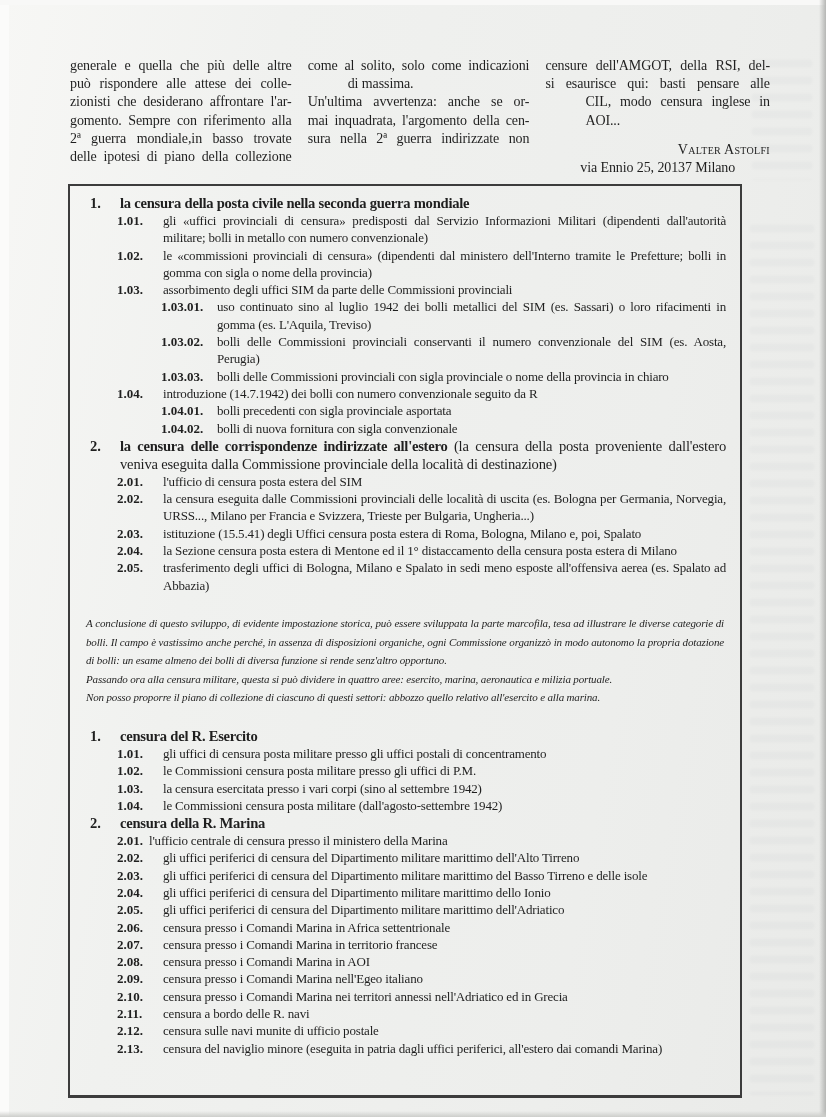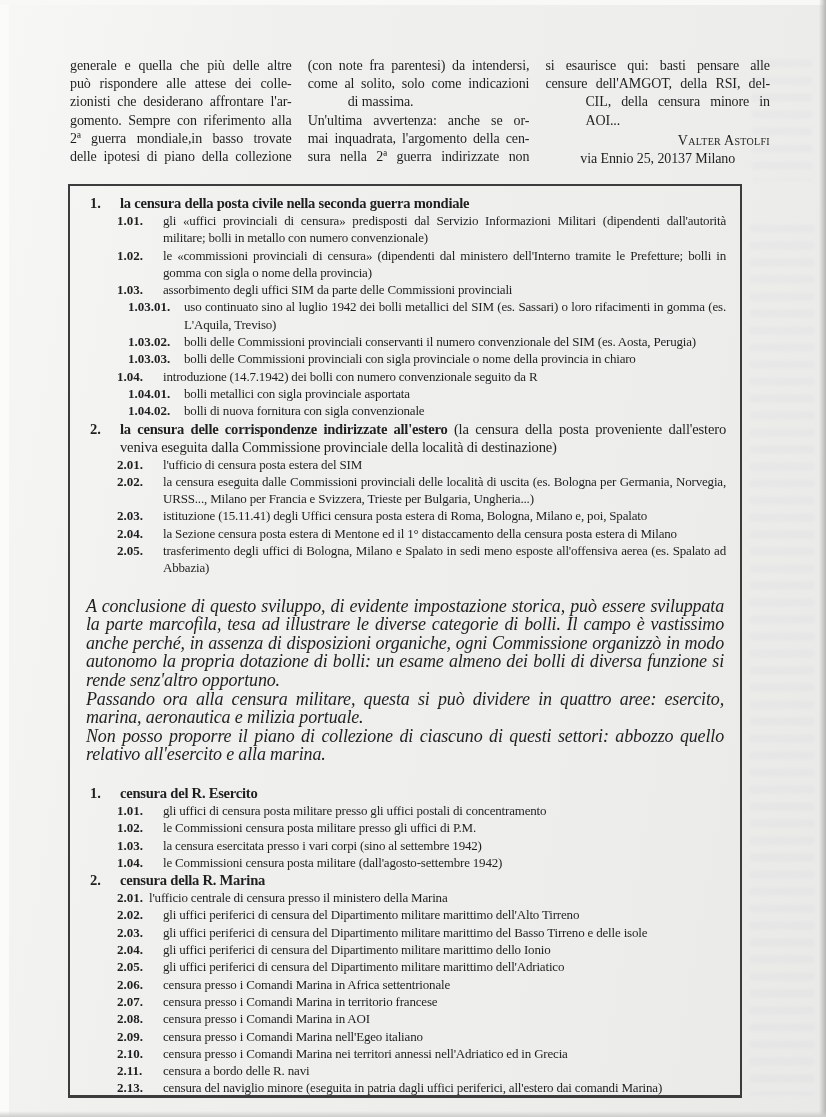--- a/index.html
+++ b/index.html
@@ -26,41 +26,41 @@
     filter:blur(1px);opacity:.55;}
   .bleed.right{left:750px;top:225px;width:64px;height:870px;}
   .bleed.topright{left:752px;top:60px;width:60px;height:120px;}
 
   
   .columns{position:absolute;left:70px;top:57px;width:700px;display:flex;gap:16px;}
   .col{font-size:14px;line-height:18.2px;letter-spacing:-0.1px;}
   .col1{width:227px;}.col2{width:227px;}.col3{width:230px;}
   .line{text-align:justify;text-align-last:justify;white-space:normal;}
   .line.last{text-align-last:left;margin-left:40px;}
-  .sig-name{font-variant:small-caps;text-align:right;margin-top:2px;letter-spacing:.3px;}
+  .sig-name{font-variant:small-caps;text-align:right;margin-top:11px;letter-spacing:.3px;}
   .sig-addr{text-align:center;}
 
   
   .outline-box{
     position:absolute;left:68px;top:184px;width:674px;height:914px;
     box-sizing:border-box;border:2px solid var(--border);border-bottom-width:3px;
     padding:8px 14px 6px 14px;display:flex;flex-direction:column;overflow:hidden;
   }
   .olist{display:block;}
   .item{display:flex;align-items:baseline;font-size:13px;line-height:17.3px;}
   .num{font-weight:bold;white-space:nowrap;}
   .txt{flex:1;text-align:justify;letter-spacing:-0.18px;}
   .txt .bp{font-weight:bold;letter-spacing:-0.25px;}
   .lvl0{font-size:14.6px;line-height:18px;}
   .lvl0 .num{margin-left:6px;flex:0 0 30px;}
   .lvl1 .num{margin-left:33px;flex:0 0 46px;}
-  .lvl2 .num{margin-left:44px;flex:0 0 56px;}
+  .lvl2 .num{margin-left:77px;flex:0 0 56px;}
   .tight .num{flex:0 0 auto;margin-right:6px;}
   
-  .note{margin:20px 2px 0 2px;font-style:italic;font-size:18px;line-height:18.6px;letter-spacing:-0.15px;}
+  .note{margin:20px 2px 0 2px;font-style:italic;font-size:11px;line-height:18.6px;letter-spacing:-0.15px;}
   .note p{margin:0;text-align:justify;}
   .outline2{margin-top:20px;}
 </style>
 </head>
 <body>
 
 <div class="edge-left"></div>
 <div class="edge-top"></div>
 <div class="edge-right"></div>
 <div class="edge-bottom"></div>
@@ -72,33 +72,32 @@
 
   <div class="line">generale e quella che più delle altre</div>
       <div class="line">può rispondere alle attese dei colle-</div>
       <div class="line">zionisti che desiderano affrontare l'ar-</div>
       <div class="line">gomento. Sempre con riferimento alla</div>
       <div class="line">2ª guerra mondiale,in basso trovate</div>
       <div class="line">delle ipotesi di piano della collezione</div>
     </div>
   <div class="col col2">
 
-  <div class="line">(con note fra parentesi) da intendersi,</div>
       <div class="line">come al solito, solo come indicazioni</div>
       <div class="line last">di massima.</div>
       <div class="line">Un'ultima avvertenza: anche se or-</div>
       <div class="line">mai inquadrata, l'argomento della cen-</div>
       <div class="line">sura nella 2ª guerra indirizzate non</div>
     </div>
   <div class="col col3">
     <div>
 
-    <div class="line">si esaurisce qui: basti pensare alle</div>
-        <div class="line">censure dell'AMGOT, della RSI, del-</div>
-        <div class="line last">CIL, della censura minore in AOI...</div>
+    <div class="line">censure dell'AMGOT, della RSI, del-</div>
+        <div class="line">si esaurisce qui: basti pensare alle</div>
+        <div class="line last">CIL, modo censura inglese in AOI...</div>
       </div>
     <div class="sig-name">Valter Astolfi</div>
     <div class="sig-addr">via Ennio 25, 20137 Milano</div>
   </div>
 </div>
 
 <div class="outline-box">
 
   <div class="olist">
 
@@ -137,21 +136,21 @@
         <span class="txt"><b class="bp"></b><span>bolli delle Commissioni provinciali con sigla provinciale o nome della provincia in chiaro</span></span>
       </div>
 
       <div class="item lvl1">
         <span class="num">1.04.</span>
         <span class="txt"><b class="bp"></b><span>introduzione (14.7.1942) dei bolli con numero convenzionale seguito da R</span></span>
       </div>
 
       <div class="item lvl2">
         <span class="num">1.04.01.</span>
-        <span class="txt"><b class="bp"></b><span>bolli metallici con sigla provinciale asportata</span></span>
+        <span class="txt"><b class="bp"></b><span>bolli precedenti con sigla provinciale asportata</span></span>
       </div>
 
       <div class="item lvl2">
         <span class="num">1.04.02.</span>
         <span class="txt"><b class="bp"></b><span>bolli di nuova fornitura con sigla convenzionale</span></span>
       </div>
 
       <div class="item lvl0">
         <span class="num">2.</span>
         <span class="txt"><b class="bp">la censura delle corrispondenze indirizzate all'estero </b><span>(la censura della posta proveniente dall'estero veniva eseguita dalla Commissione provinciale della località di destinazione)</span></span>
@@ -162,21 +161,21 @@
         <span class="txt"><b class="bp"></b><span>l'ufficio di censura posta estera del SIM</span></span>
       </div>
 
       <div class="item lvl1">
         <span class="num">2.02.</span>
         <span class="txt"><b class="bp"></b><span>la censura eseguita dalle Commissioni provinciali delle località di uscita (es. Bologna per Germania, Norvegia, URSS..., Milano per Francia e Svizzera, Trieste per Bulgaria, Ungheria...)</span></span>
       </div>
 
       <div class="item lvl1">
         <span class="num">2.03.</span>
-        <span class="txt"><b class="bp"></b><span>istituzione (15.11.41) degli Uffici censura posta estera di Roma, Bologna, Milano e, poi, Spalato</span></span>
+        <span class="txt"><b class="bp"></b><span>istituzione (15.5.41) degli Uffici censura posta estera di Roma, Bologna, Milano e, poi, Spalato</span></span>
       </div>
 
       <div class="item lvl1">
         <span class="num">2.04.</span>
         <span class="txt"><b class="bp"></b><span>la Sezione censura posta estera di Mentone ed il 1° distaccamento della censura posta estera di Milano</span></span>
       </div>
 
       <div class="item lvl1">
         <span class="num">2.05.</span>
         <span class="txt"><b class="bp"></b><span>trasferimento degli uffici di Bologna, Milano e Spalato in sedi meno esposte all'offensiva aerea (es. Spalato ad Abbazia)</span></span>
@@ -269,20 +268,24 @@
       <div class="item lvl1">
         <span class="num">2.10.</span>
         <span class="txt"><b class="bp"></b><span>censura presso i Comandi Marina nei territori annessi nell'Adriatico ed in Grecia</span></span>
       </div>
 
       <div class="item lvl1">
         <span class="num">2.11.</span>
         <span class="txt"><b class="bp"></b><span>censura a bordo delle R. navi</span></span>
       </div>
 
+      <div class="item lvl1">
+        <span class="num">2.12.</span>
+        <span class="txt"><b class="bp"></b><span>censura sulle navi munite di ufficio postale</span></span>
+      </div>
 
       <div class="item lvl1">
         <span class="num">2.13.</span>
         <span class="txt"><b class="bp"></b><span>censura del naviglio minore (eseguita in patria dagli uffici periferici, all'estero dai comandi Marina)</span></span>
       </div>
     </div>
 
 </div>
 
 </body></html>

